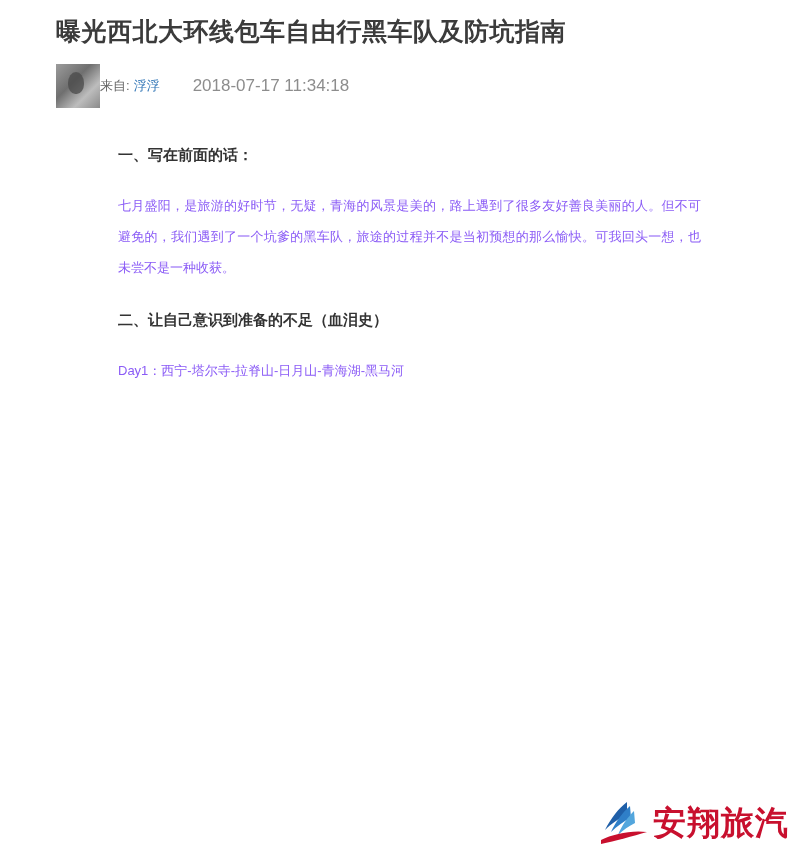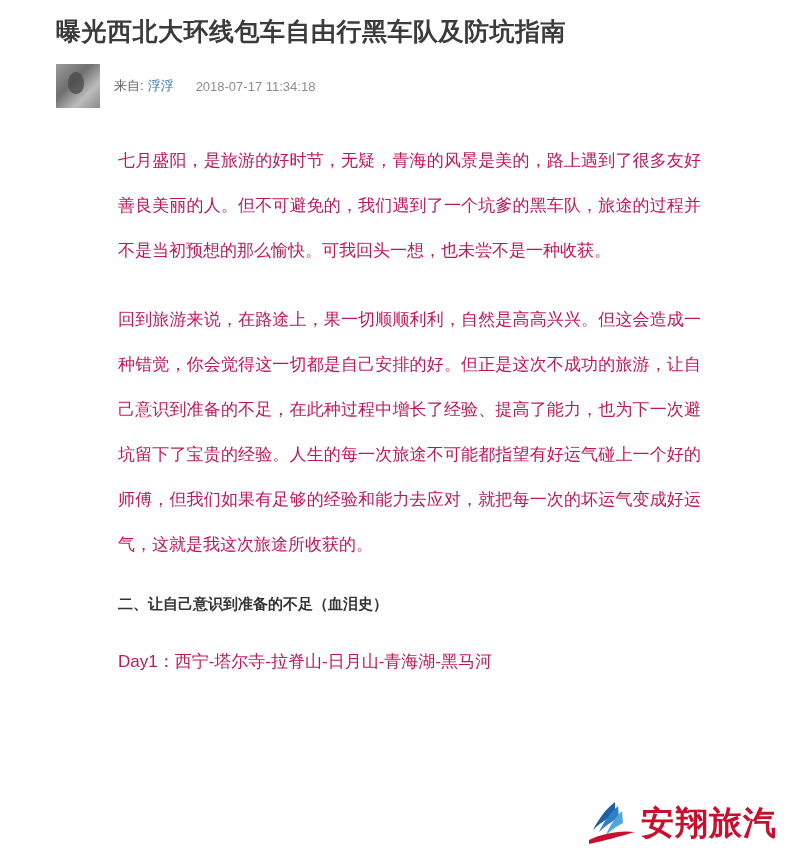--- a/index.html
+++ b/index.html
@@ -49,63 +49,63 @@
     position: absolute;
     left: 12px;
     top: 8px;
     width: 16px;
     height: 22px;
     background: #4a4a4a;
     border-radius: 50% 50% 45% 45%;
     opacity: 0.75;
   }
   .meta-from {
-    margin-left: 14px;
+    margin-left: 0;
     font-size: 13px;
     color: #666666;
   }
   .meta-author {
     margin-left: 4px;
     font-size: 13px;
     color: #2f74b5;
   }
   .meta-date {
-    margin-left: 22px;
-    font-size: 13px;
+    margin-left: 33px;
+    font-size: 17px;
     color: #8d8d8d;
   }
   .content {
     padding: 26px 92px 0 118px;
   }
   .content h2 {
     font-size: 15px;
     font-weight: bold;
     color: #333333;
     margin: 0 0 22px 0;
     line-height: 26px;
   }
   .content p {
-    font-size: 17px;
-    line-height: 45px;
-    color: #be185d;
+    font-size: 13px;
+    line-height: 31px;
+    color: #8b5cf6;
     margin: 0 0 24px 0;
     text-align: justify;
   }
   .section-head {
     margin-top: 4px !important;
   }
   .section-head-2 {
     margin-top: 6px !important;
   }
   .day-line {
     margin-bottom: 26px !important;
   }
   .watermark {
     position: absolute;
-    right: 16px;
+    right: 4px;
     bottom: 8px;
     display: flex;
     align-items: center;
     height: 54px;
   }
   .wm-mark {
     position: relative;
     width: 52px;
     height: 46px;
     flex: none;
@@ -128,22 +128,22 @@
 
   <div class="meta-row">
     <div class="avatar"></div>
     <span class="meta-from">来自:</span>
     <span class="meta-author">浮浮</span>
     <span class="meta-date">2018-07-17 11:34:18</span>
   </div>
 
   <div class="content">
 
+    <h2 class="section-head">一、写在前面的话：</h2>
     <p>七月盛阳，是旅游的好时节，无疑，青海的风景是美的，路上遇到了很多友好善良美丽的人。但不可避免的，我们遇到了一个坑爹的黑车队，旅途的过程并不是当初预想的那么愉快。可我回头一想，也未尝不是一种收获。</p>
-    <p>回到旅游来说，在路途上，果一切顺顺利利，自然是高高兴兴。但这会造成一种错觉，你会觉得这一切都是自己安排的好。但正是这次不成功的旅游，让自己意识到准备的不足，在此种过程中增长了经验、提高了能力，也为下一次避坑留下了宝贵的经验。人生的每一次旅途不可能都指望有好运气碰上一个好的师傅，但我们如果有足够的经验和能力去应对，就把每一次的坏运气变成好运气，这就是我这次旅途所收获的。</p>
 
     <h2 class="section-head-2">二、让自己意识到准备的不足（血泪史）</h2>
 
     <p class="day-line">Day1：西宁-塔尔寺-拉脊山-日月山-青海湖-黑马河</p>
 
   </div>
 
   <div class="watermark">
     <div class="wm-mark">
       <svg width="52" height="46" viewBox="0 0 52 46" aria-hidden="true">

